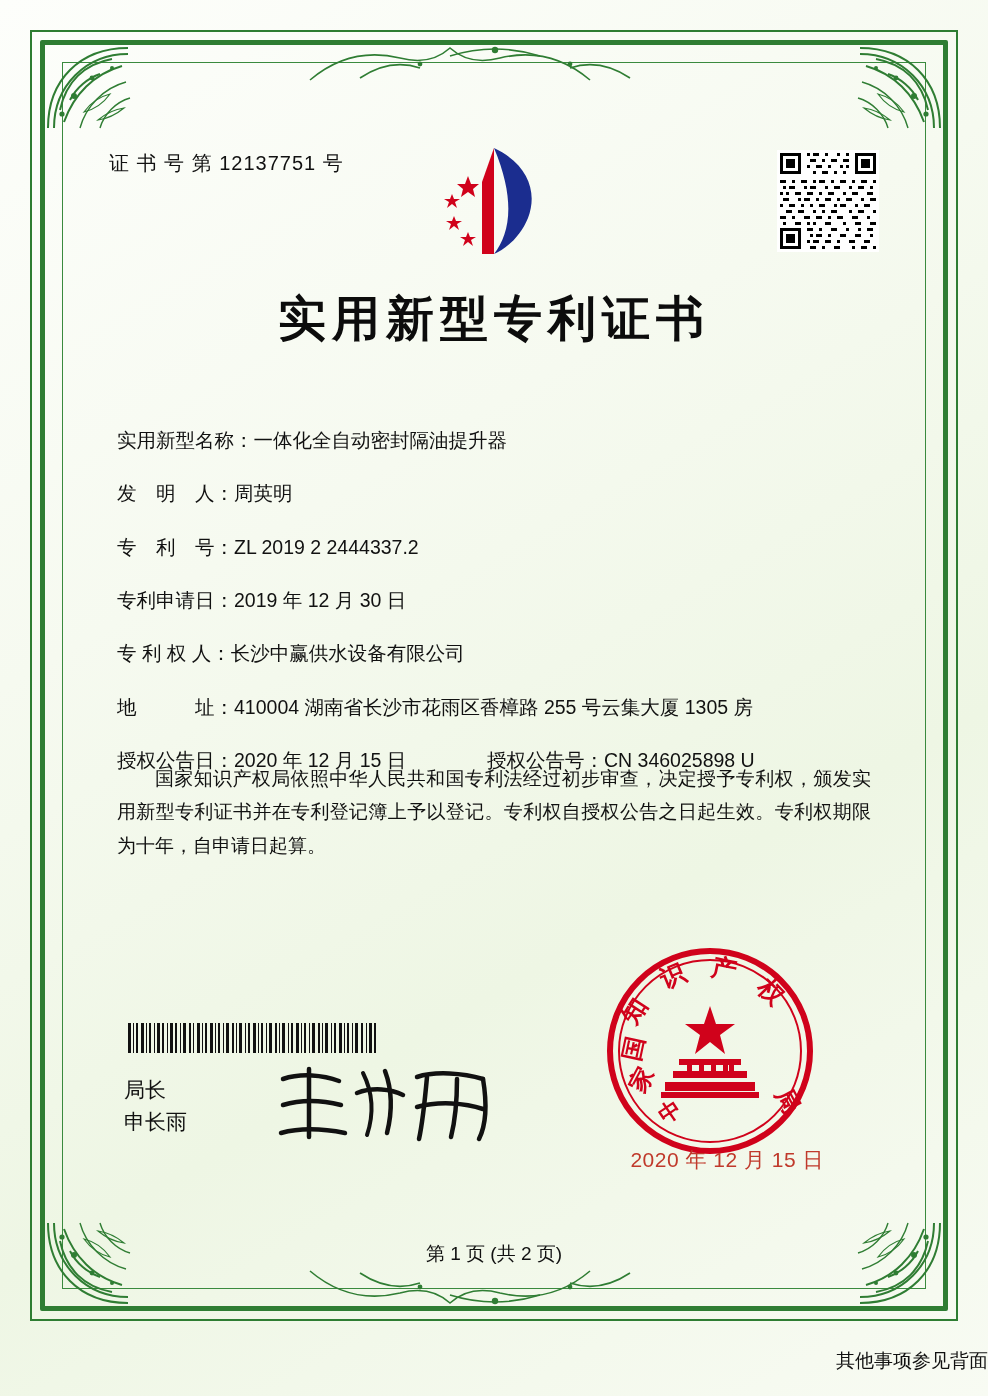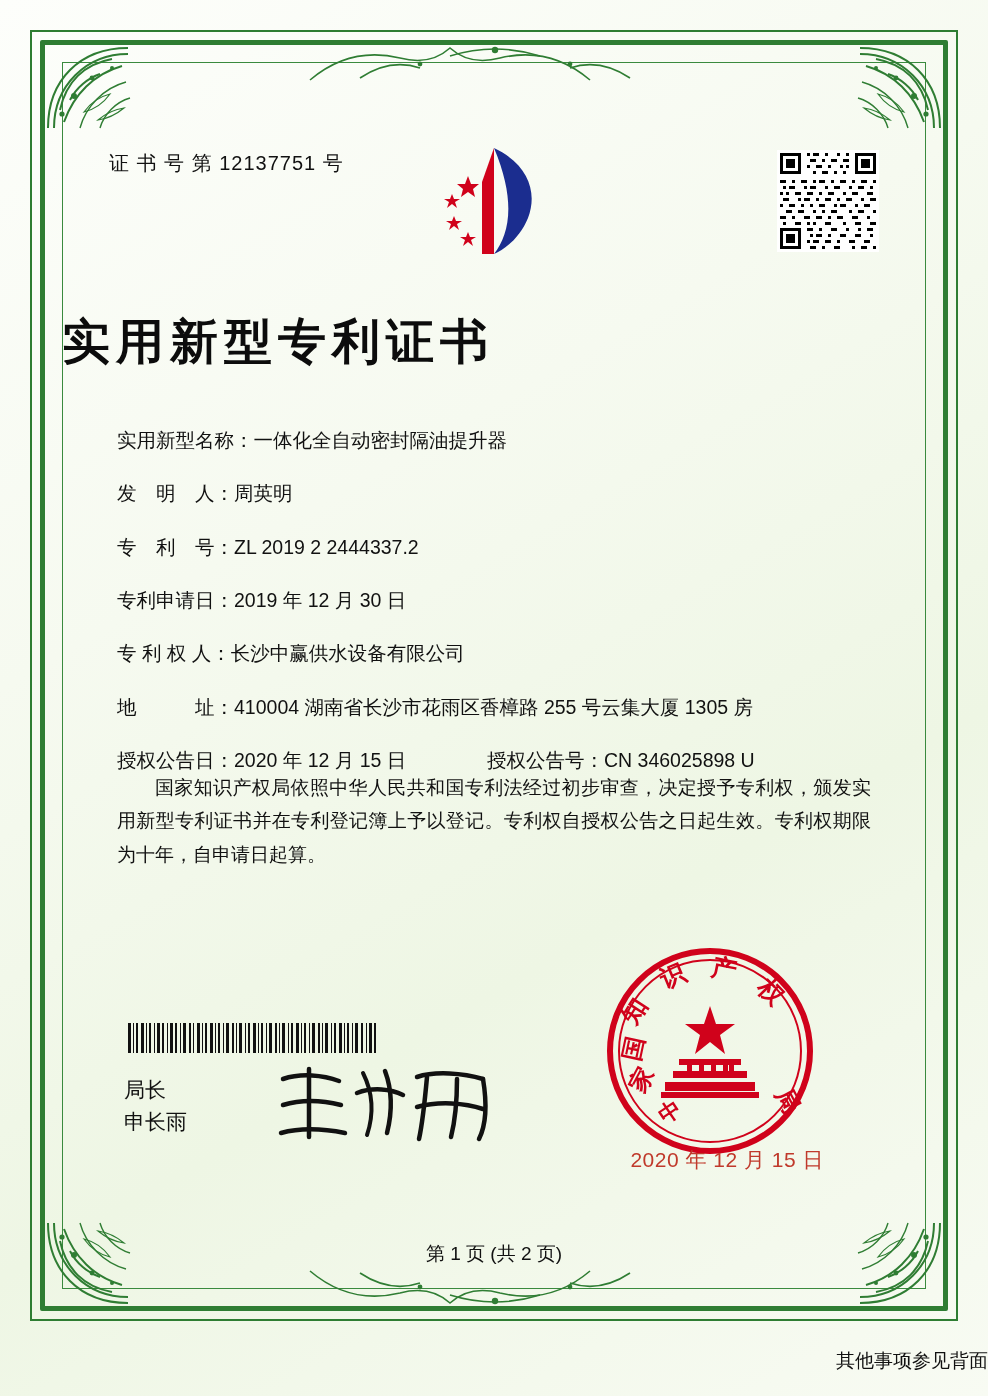--- a/index.html
+++ b/index.html
@@ -71,27 +71,26 @@
   }
   .logo {
     position: absolute;
     left: 50%; top: 80px;
     transform: translateX(-50%);
     width: 140px; height: 120px;
   }
   .title {
     position: absolute;
     left: 0; right: 0; top: 225px;
-    text-align: left;
+    text-align: center;
     font-size: 48px;
     font-weight: bold;
     letter-spacing: 6px;
     color: #0c0c0c;
     font-family: "DejaVu Serif", "Liberation Serif", serif;
-    margin-top: 23px;
   }
   .fields {
     position: absolute;
     left: 55px; right: 55px; top: 335px; margin-top: 31px;
   }
   .field {
     font-size: 19.5px;
     color: #111;
     margin-bottom: 28px;
     line-height: 1.3;
@@ -111,21 +110,21 @@
   }
   .para p {
     margin: 0 0 6px 0;
     font-size: 19px;
     line-height: 1.75;
     text-indent: 2em;
     text-align: justify;
     color: #111;
     font-family: "Liberation Sans", sans-serif;
   }
-  .p1 { top: 700px; margin-top: 9px; }
+  .p1 { top: 700px; }
   .p2 { top: 790px; }
 
   .barcode {
     position: absolute;
     left: 66px; bottom: 236px;
     width: 250px; height: 30px;
   }
   .director {
     position: absolute;
     left: 62px; bottom: 150px;

